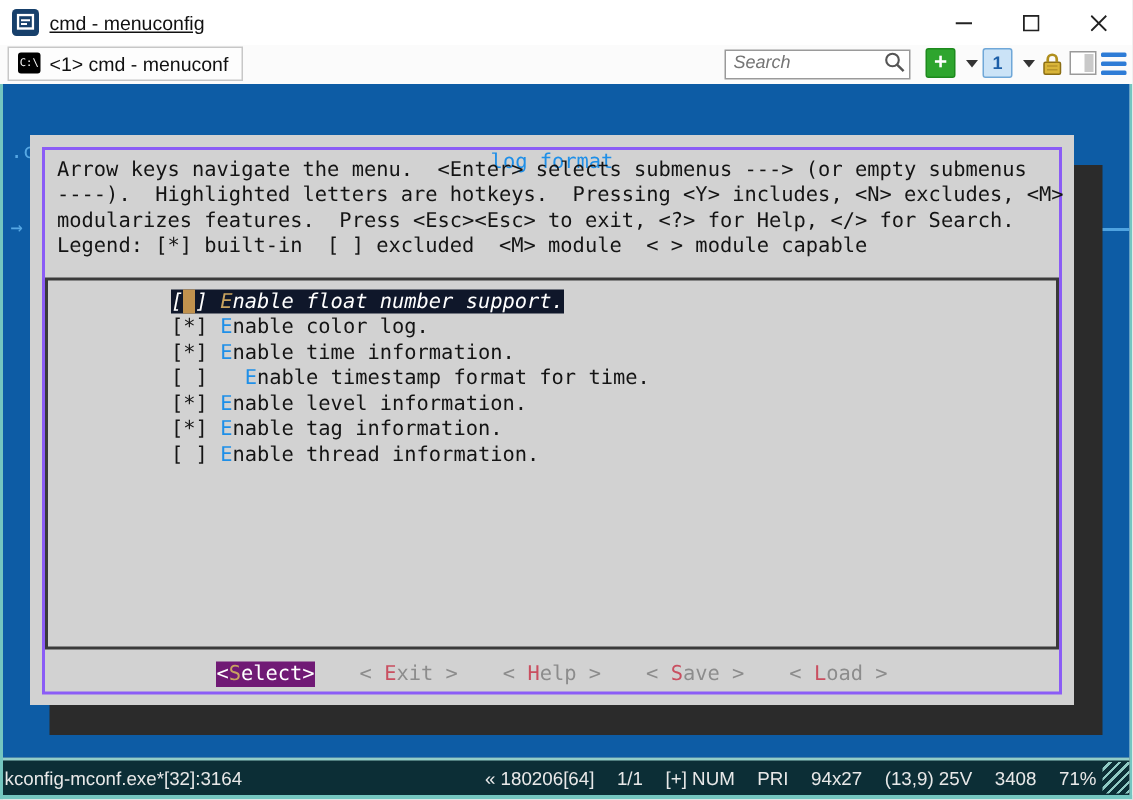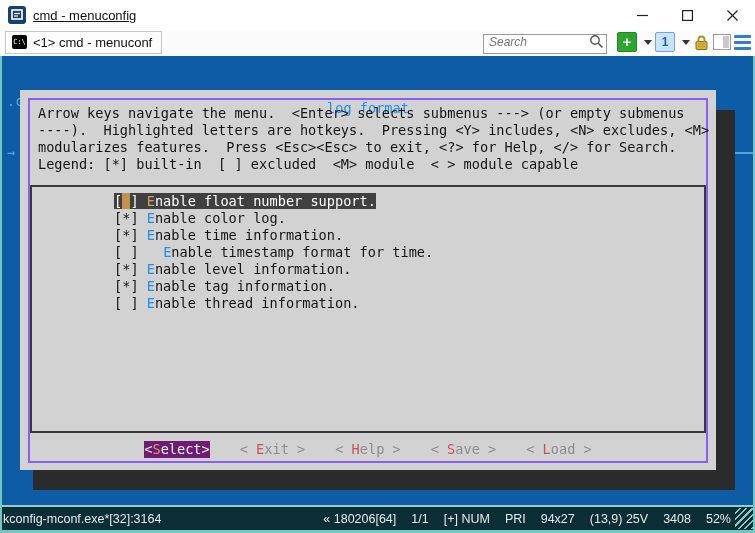--- a/index.html
+++ b/index.html
@@ -42,21 +42,21 @@
   .dialog { position: absolute; left: 18px; top: 34px; width: 696px; height: 380px; background: #D2D2D2; color: #141414; }
   .dialog-frame { position: absolute; left: 8px; right: 8px; top: 8px; bottom: 7px; border: 2px solid #8b5cf6; pointer-events: none; }
   .dialog-title { position: absolute; top: 0; left: 50%; transform: translateX(-50%); background: #D2D2D2; padding: 0 9px; color: #1E8FE8; line-height: 17px; }
   .instructions { position: absolute; left: 18px; top: 15px; }
   .instr-line { height: 17px; }
 
   .listbox { position: absolute; left: 10px; top: 95px; width: 676px; height: 248px; border: 2px solid #3a3a3a; padding-top: 6px; }
   .item-row { height: 17px; padding-left: 82px; }
   .rowline { color: #141414; }
   .item-row .hk { color: #1E8FE8; }
-  .item-row.selected .rowline { background: #404040; color: #ffffff; }
+  .item-row.selected .rowline { background: #0f172a; color: #ffffff; font-style: italic; }
   .item-row.selected .hk { color: #C8A35F; }
   .mark.cursor { background: #C1924E; color: #C1924E; }
 
   .btnrow { position: absolute; left: 0; right: 0; bottom: 12px; display: flex; justify-content: center; gap: 30px; }
   .dlg-btn { color: #8C8C8C; }
   .dlg-btn .hk { color: #C94F60; }
   .dlg-btn.selected { background: #701a75; color: #ffffff; }
   .dlg-btn.selected .hk { color: #C8A35F; }
 
   
@@ -168,19 +168,19 @@
     <div class="statusbar">
       <div class="sb-left">kconfig-mconf.exe*[32]:3164</div>
       <div class="sb-right" id="sbright">
           <span>« 180206[64]</span>
           <span>1/1</span>
           <span>[+] NUM</span>
           <span>PRI</span>
           <span>94x27</span>
           <span>(13,9) 25V</span>
           <span>3408</span>
-          <span>52%</span>
+          <span>71%</span>
         </div>
       <div class="grip"></div>
     </div>
   </div>
 
 </div>
 
 </body></html>

